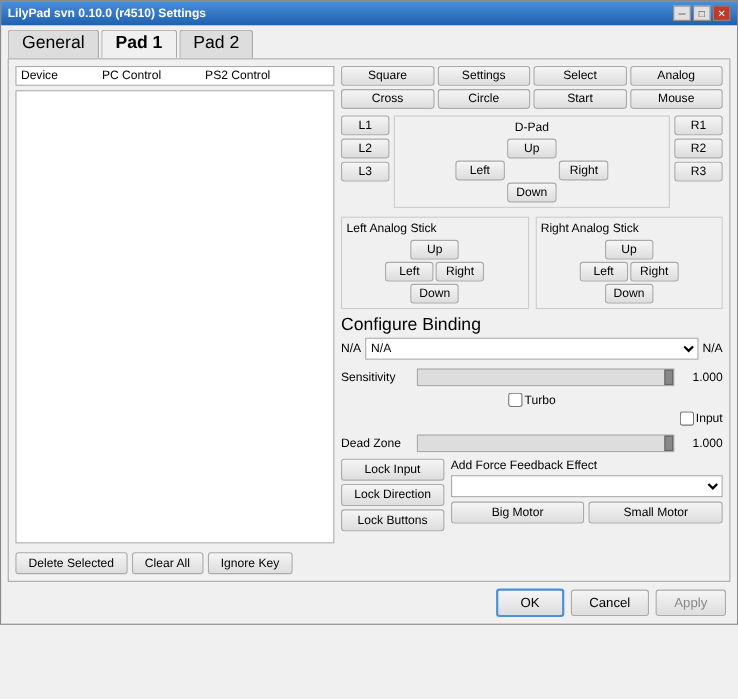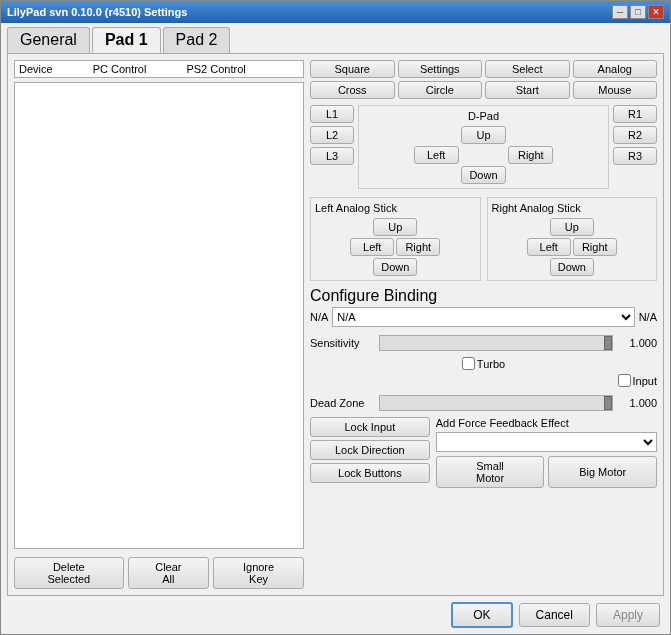--- a/index.html
+++ b/index.html
@@ -6,21 +6,21 @@
     body {
       font-family: 'Segoe UI', Tahoma, sans-serif;
       font-size: 12px;
       background: #f0f0f0;
       width: 671px;
       height: 635px;
       overflow: hidden;
     }
     .window {
       width: 671px;
-      height: 635px;
+      height: 568px;
       background: #f0f0f0;
       border: 1px solid #888;
       display: flex;
       flex-direction: column;
     }
     .title-bar {
       background: linear-gradient(to bottom, #4a90d9, #2060b0);
       color: white;
       padding: 4px 6px;
       display: flex;
@@ -112,21 +112,21 @@
       gap: 4px;
       margin-top: 4px;
     }
     .right-panel {
       flex: 1;
       display: flex;
       flex-direction: column;
       gap: 4px;
     }
     .btn {
-      padding: 3px 24px;
+      padding: 3px 11px;
       background: linear-gradient(to bottom, #f5f5f5, #ddd);
       border: 1px solid #aaa;
       border-radius: 3px;
       cursor: pointer;
       font-size: 11px;
       min-width: 60px;
       text-align: center;
     }
     .btn-small {
       padding: 2px 6px;
@@ -456,22 +456,22 @@
             <button class="btn">Lock Input</button>
             <button class="btn">Lock Direction</button>
             <button class="btn">Lock Buttons</button>
           </div>
           <div class="force-section">
             <div class="force-label">Add Force Feedback Effect</div>
             <select class="force-select">
               <option></option>
             </select>
             <div class="force-buttons">
+              <button class="btn" style="flex:1;">Big Motor</button>
               <button class="btn" style="flex:1;">Small Motor</button>
-              <button class="btn" style="flex:1;">Big Motor</button>
             </div>
           </div>
         </div>
 
       </div>
     </div>
 
     <div class="bottom-row">
       <button class="ok-btn">OK</button>
       <button class="cancel-btn">Cancel</button>

